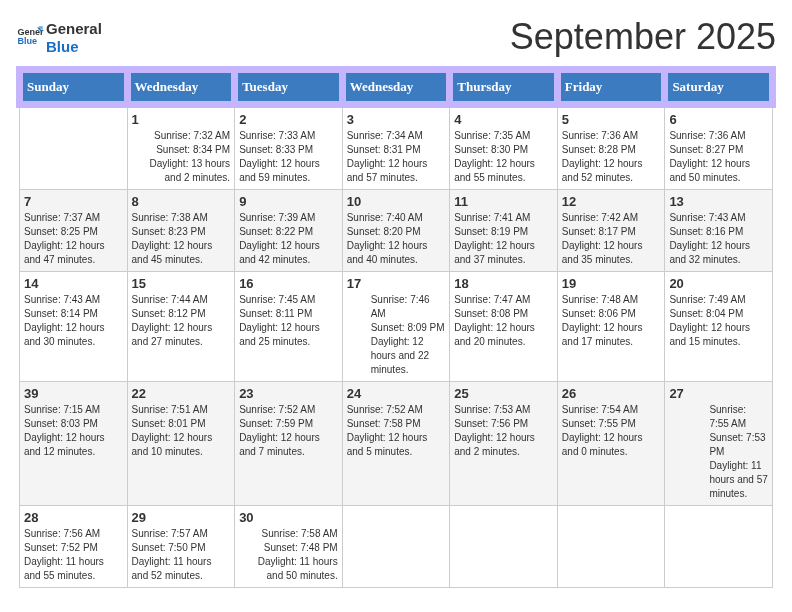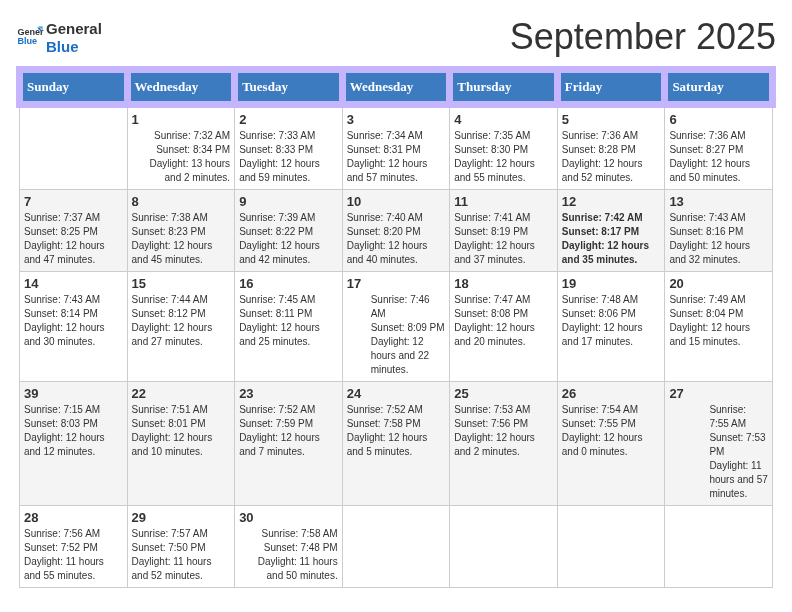--- a/index.html
+++ b/index.html
@@ -181,21 +181,21 @@
 Daylight: 12 hours and 40 minutes.</div>
         </td>
         <td>
           <span class="day-num">11</span>
           <div class="day-info" style="white-space: pre-line;">Sunrise: 7:41 AM
 Sunset: 8:19 PM
 Daylight: 12 hours and 37 minutes.</div>
         </td>
         <td>
           <span class="day-num">12</span>
-          <div class="day-info" style="white-space: pre-line; font-weight: bold;">Sunrise: 7:42 AM
+          <div class="day-info" style="white-space: pre-line;">Sunrise: 7:42 AM
 Sunset: 8:17 PM
 Daylight: 12 hours and 35 minutes.</div>
         </td>
         <td>
           <span class="day-num">13</span>
           <div class="day-info" style="white-space: pre-line;">Sunrise: 7:43 AM
 Sunset: 8:16 PM
 Daylight: 12 hours and 32 minutes.</div>
         </td>
       </tr>

